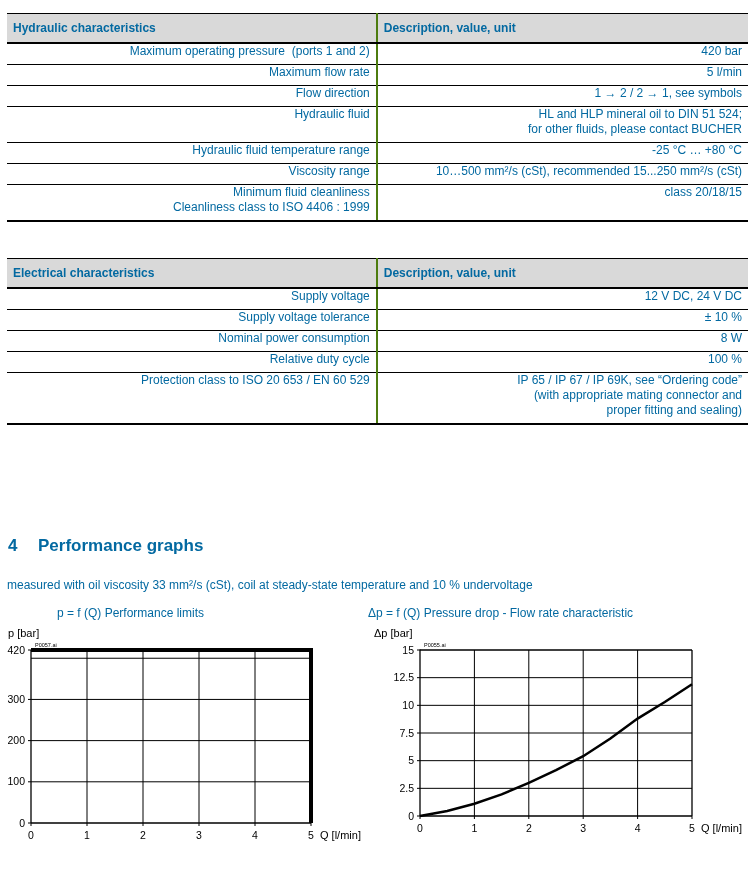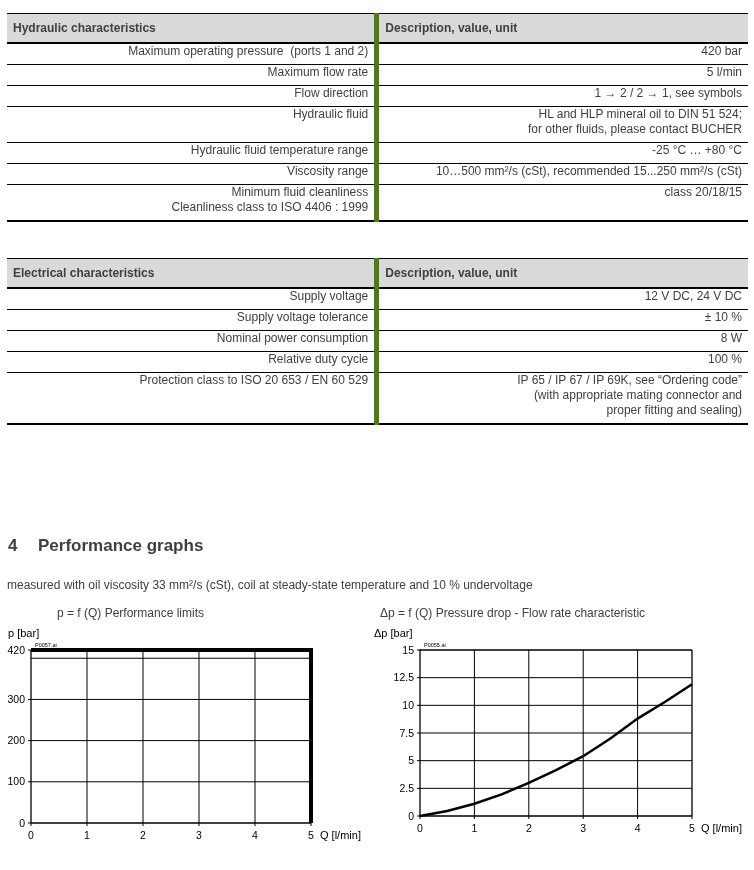--- a/index.html
+++ b/index.html
@@ -1,46 +1,46 @@
 <!DOCTYPE html>
 <html><head>
 <meta charset="utf-8">
 <style>
   html,body{margin:0;padding:0;background:#ffffff;}
   .page{
-    position:relative;width:754px;height:870px;background:#ffffff;color:#404040;
+    position:relative;width:754px;height:870px;background:#ffffff;color:#0369a1;
     font-family:"Liberation Sans", sans-serif;overflow:hidden;
   }
   
   .spec-table{
     position:absolute;left:7px;width:741px;border-collapse:collapse;table-layout:fixed;
   }
   .spec-table th{
     font-size:12px;font-weight:bold;text-align:left;vertical-align:middle;
     background:#d9d9d9;padding:7px 6px;
     border-top:1px solid #000;border-bottom:2px solid #000;
   }
   .spec-table td{
     font-size:12px;line-height:15px;text-align:right;vertical-align:top;
     padding:0 6px 5px 6px;border-bottom:1px solid #000;white-space:pre-wrap;margin-top:24px;
   }
   .spec-table tr:last-child td{border-bottom:2px solid #000;}
-  .spec-table .col-value{border-left:5px solid #4d7c0f;}
+  .spec-table .col-value{border-left:2px solid #4d7c0f;}
   .spec-table col.c1{width:49.9%;}
   
   .section-heading{
     position:absolute;left:8px;top:535px;display:flex;
     font-size:17px;font-weight:bold;line-height:22px;
   }
   .section-heading .num{width:30px;}
   .subtitle{position:absolute;left:7px;top:578px;font-size:12px;line-height:15px;}
   
   .chart-title{position:absolute;top:606px;font-size:12px;}
   .chart-title.left{left:20px;padding-left:37px;}
-  .chart-title.right{left:380px;}
+  .chart-title.right{left:368px;}
   svg.chart{position:absolute;top:624px;}
   #chart-0{left:7px;}
   #chart-1{left:373px;}
   svg.chart text{fill:#000;font-family:"Liberation Sans", sans-serif;}
 </style>
 </head>
 <body>
 
 <div class="page">
 

